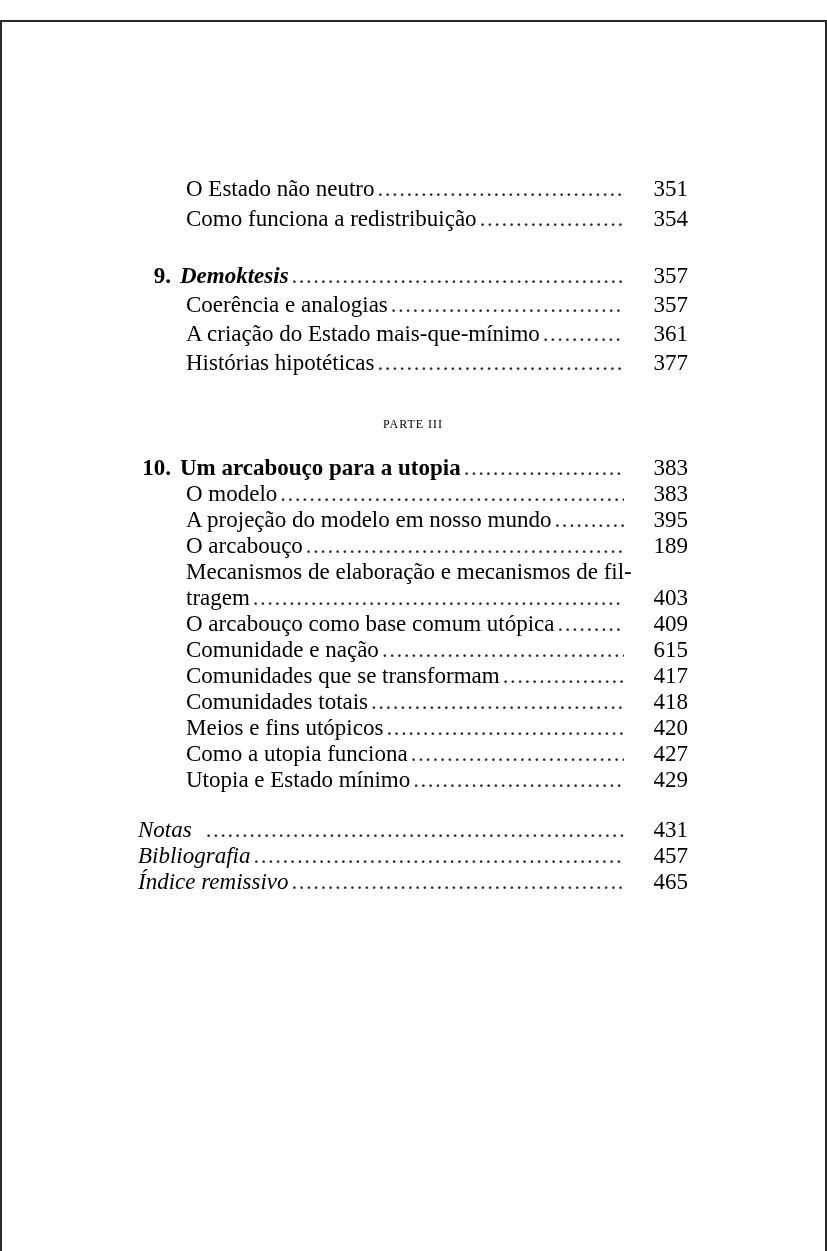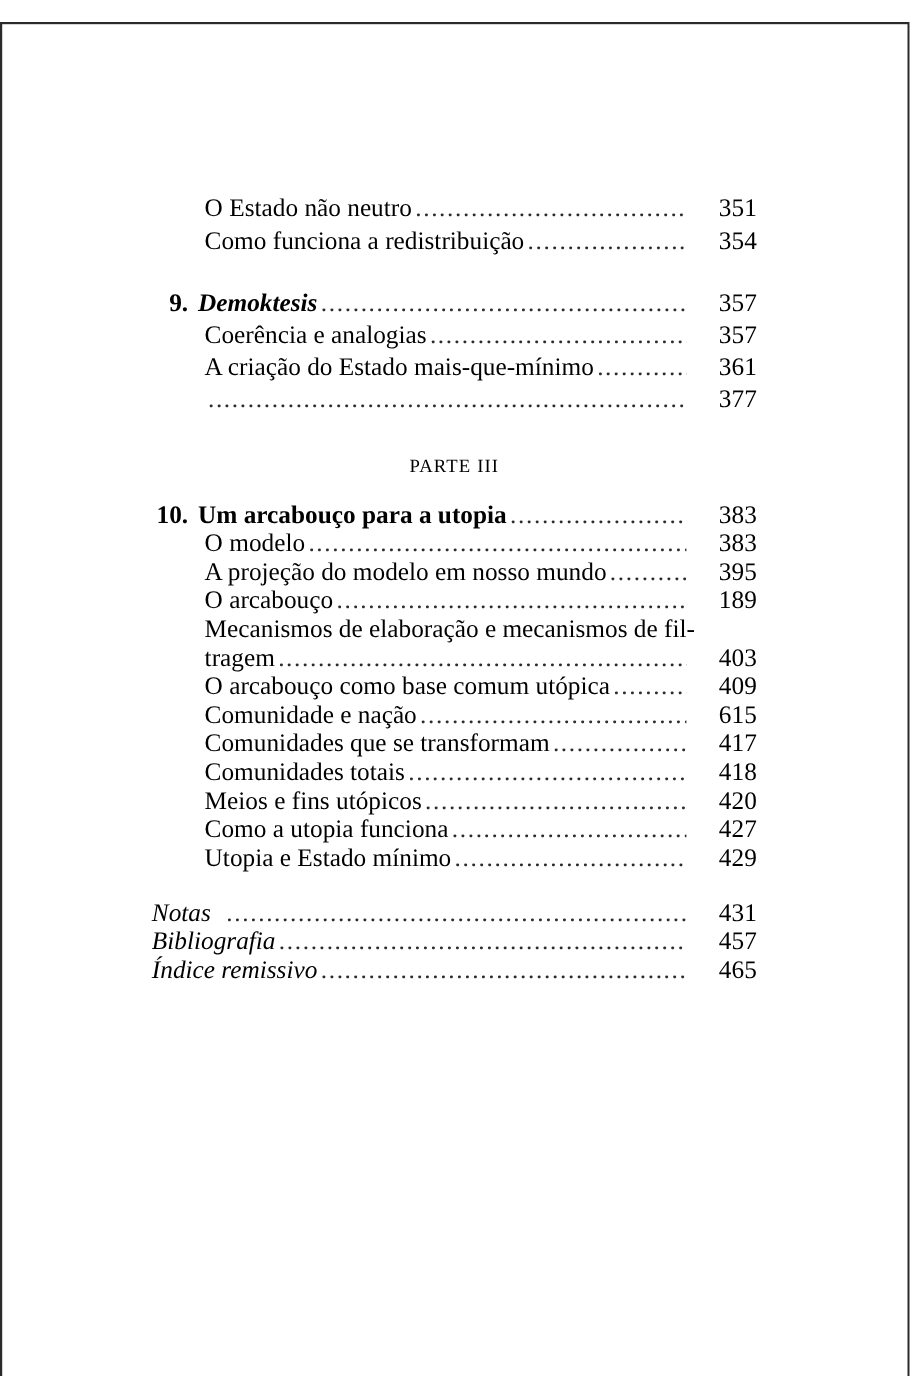--- a/index.html
+++ b/index.html
@@ -70,21 +70,21 @@
   }
 
   .wrap-first .label { white-space: normal; }
 
   .part-heading {
     margin-top: 36px;
     margin-bottom: 20px;
     text-align: center;
   }
   .part-kicker {
-    font-size: 17px;
+    font-size: 12px;
     line-height: 22px;
     letter-spacing: 1px;
   }
   .part-title {
     font-size: 27px;
     line-height: 32px;
     letter-spacing: 2px;
   }
 </style>
 </head>
@@ -116,20 +116,21 @@
         <span class="label">Coerência e analogias</span>
         <span class="dots"></span>
         <span class="page-num">357</span>
       </div>
       <div class="row sub">
         <span class="label">A criação do Estado mais-que-mínimo</span>
         <span class="dots"></span>
         <span class="page-num">361</span>
       </div>
       <div class="row sub">
+        <span class="label">Histórias hipotéticas</span>
         <span class="dots"></span>
         <span class="page-num">377</span>
       </div>
     </div>
 
     <div class="part-heading">
       <div class="part-kicker">PARTE III</div>
     </div>
 
     <div class="group g-ch10">

